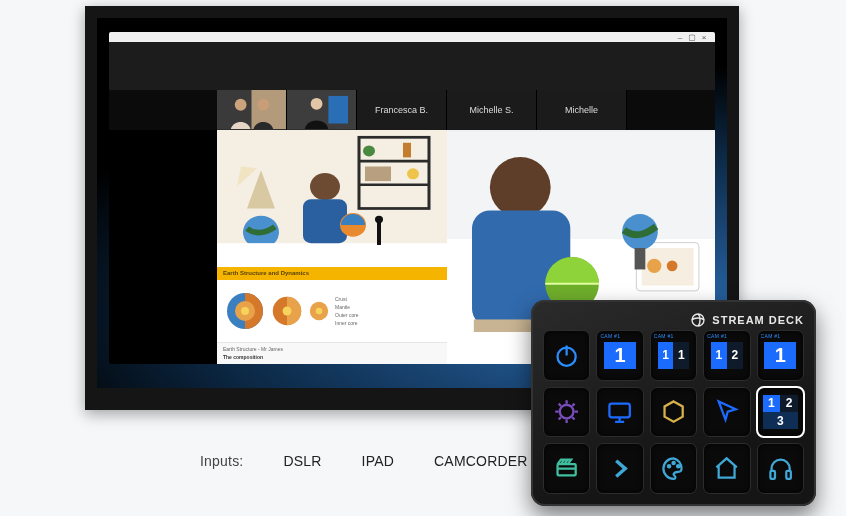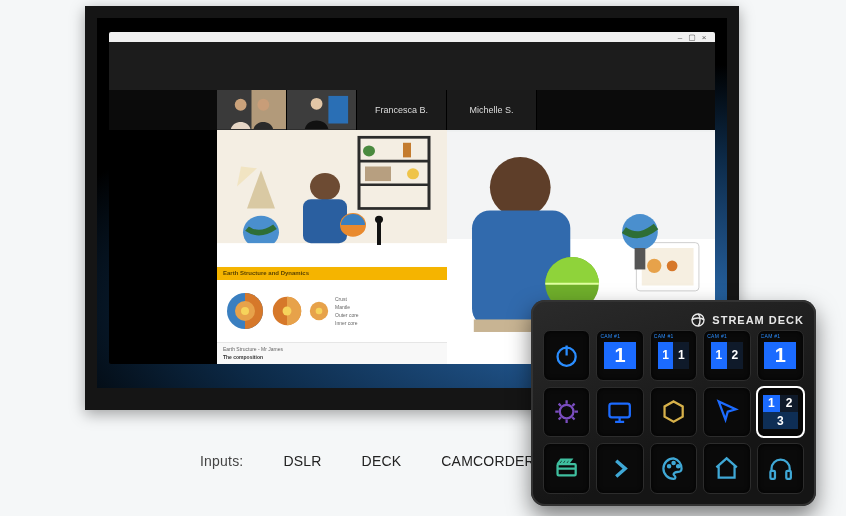--- a/index.html
+++ b/index.html
@@ -207,20 +207,23 @@
               <rect x="42" y="6" width="20" height="28" fill="#2a6fb5"></rect>
               <circle cx="30" cy="14" r="6" fill="#e2c6a6"></circle>
               <path d="M18 40c2-12 22-12 24 0z" fill="#111"></path>
             </svg>
           </div>
           <div class="name-cell">
               <span>Francesca B.</span>
             </div>
           <div class="name-cell">
               <span>Michelle S.</span>
+            </div>
+          <div class="name-cell">
+              <span>Michelle</span>
             </div>
         </div>
 
         <div class="content">
 
           <div class="slide">
             <div class="slide-top">
               <svg viewBox="0 0 230 150" width="100%" height="100%" preserveAspectRatio="none">
                 <rect width="230" height="150" fill="#f4eee3"></rect>
 
@@ -348,21 +351,21 @@
       </div>
 
       <div class="taskbar"></div>
     </div>
   </div>
 </div>
 
 <div class="inputs-row">
   <span class="label">Inputs:</span>
   <span class="val">DSLR</span>
-  <span class="val">DECK</span>
+  <span class="val">IPAD</span>
   <span class="val">CAMCORDER</span>
 </div>
 
 <div class="streamdeck">
   <div class="sd-brand">
     <svg viewBox="0 0 24 24" fill="none" stroke="#e8e8e8" stroke-width="2">
       <circle cx="12" cy="12" r="9"></circle>
         <path d="M12 3c4 3 4 15 0 18M3 12c3-4 15-4 18 0"></path>
     </svg>
     <span>STREAM DECK</span>

